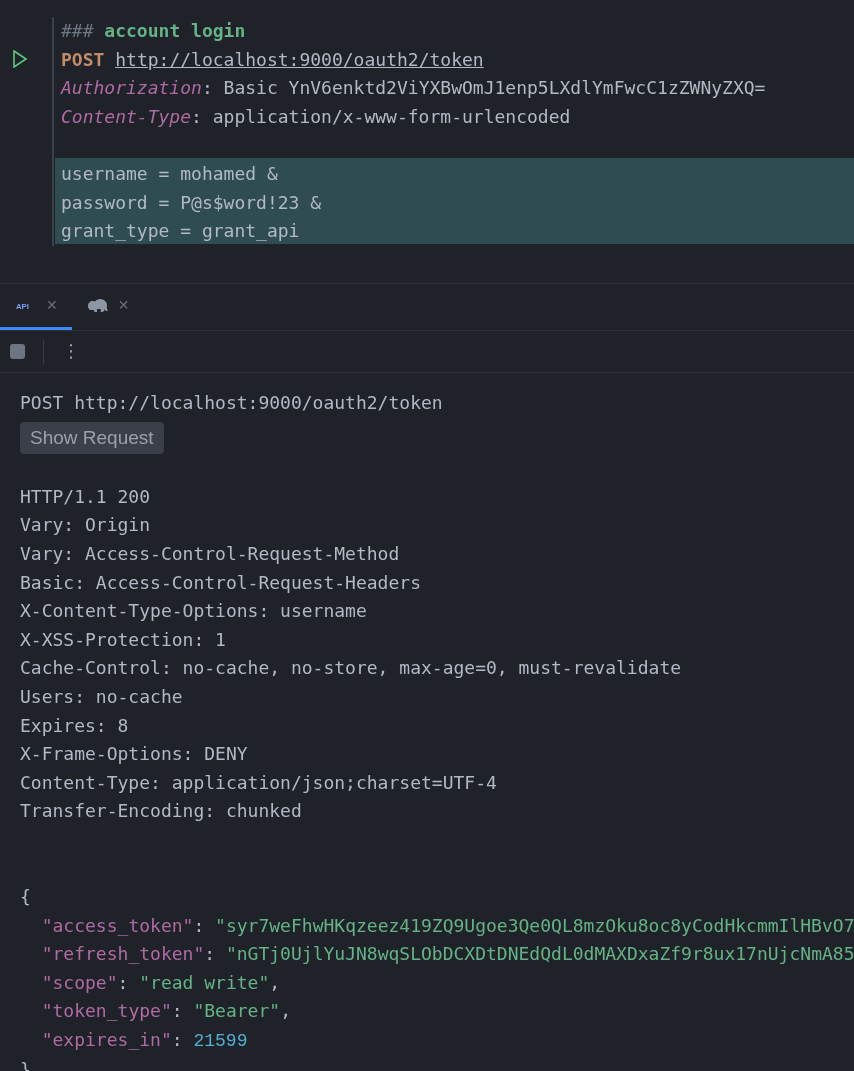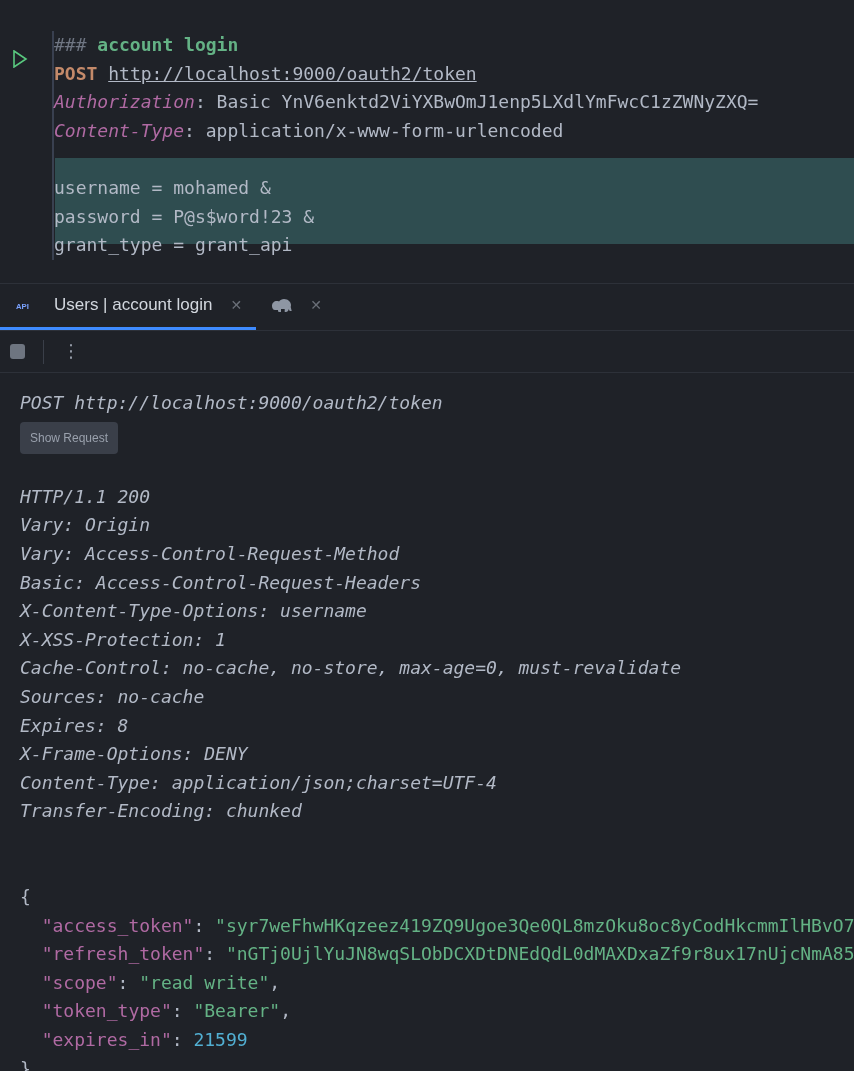--- a/index.html
+++ b/index.html
@@ -22,23 +22,23 @@
   }
   .gutter {
     position: absolute;
     top: 48px; left: 0;
     width: 40px;
     display: flex; justify-content: center;
   }
   .run-icon { color:#4fae6e; }
   .code-block {
     position: absolute;
-    top: 31px; left: 52px; right: 0;
+    top: 17px; left: 52px; right: 0;
     border-left: 2px solid #394050;
-    padding-left: 0;
+    padding-left: 7px;
     white-space: pre;
     font-variant-ligatures: none;
   }
   .hash      { color:#6f7683; }
   .title-kw  { color:#64b285; font-weight: bold; }
   .method    { color:#c48a6a; font-weight: bold; }
   .url       { color:#b2b9c6; text-decoration: underline; }
   .hdr       { color:#b06aa3; font-style: italic; }
   .plain     { color:#b2b9c6; }
   .body-sel {
@@ -56,21 +56,21 @@
   .tab-strip {
     height: 48px;
     border-top: 1px solid #2d3139;
     border-bottom: 1px solid #2d3139;
     background: #1f2228;
     display: flex; align-items: stretch;
     font-family: -apple-system,"Segoe UI",sans-serif;
     font-size: 17px;
   }
   .tab {
-    display: flex; align-items: center; gap: 18px;
+    display: flex; align-items: center; gap: 10px;
     padding: 0 14px 0 16px;
     color:#9aa1ad;
     border-bottom: 3px solid transparent;
     cursor: pointer;
   }
   .tab.active {
     color:#d2d7de;
     border-bottom-color:#3e8bff;
   }
   .tab .close { color:#6a6f78; font-size:14px; }
@@ -91,35 +91,35 @@
     width:1px; height:24px; background:#3a3f49;
   }
   .more-dots { color:#9aa1ad; font-size:18px; letter-spacing:-2px; }
 
   
   .response {
     padding: 16px 0 0 20px;
     white-space: pre;
     font-variant-ligatures: none;
   }
-  .resline { color:#b2b9c6;font-style:italic; }
+  .resline { color:#b2b9c6; }
   .show-req {
     display:inline-block;
     background:#3a3f49;
     color:#9aa1ad;
     font-family:-apple-system,"Segoe UI",sans-serif;
-    font-size:12px;
+    font-size:19px;
     padding:2px 10px;
     border-radius:4px;
     margin-top:4px;
     cursor:pointer;
   }
   .jkey  { color:#b06aa3; }
   .jstr  { color:#64b285; }
-  .jnum  { color:#52b0d3; }
+  .jnum  { color:#52b0d3;font-family:Liberation Mono, monospace; }
   .jpunc { color:#b2b9c6; }
 </style>
 </head>
 <body>
 
 <div class="editor-pane">
   <div class="gutter">
     <span class="run-icon">
       <svg width="16" height="18" viewBox="0 0 16 18">
           <path fill="none" stroke="#59c97f" stroke-width="1.6" d="M2 1 L14 9 L2 17 Z"></path>
@@ -139,21 +139,20 @@
 </div>
 </div>
 
 <div class="tab-strip" id="tab-strip">
     <div class="tab active">
       <span class="tab-icon">
         <svg width="20" height="16" viewBox="0 0 26 16">
           <text x="0" y="12" font-size="10" fill="#7aa2ff" font-family="sans-serif" font-weight="bold">API</text>
         </svg>
       </span>
-      <span>Users | account login</span>
       <span class="close">✕</span>
     </div>
     <div class="tab">
       <span class="tab-icon">
         <svg width="20" height="16" viewBox="0 0 20 16">
           <path fill="#8e96a3" d="M3 12c-2 0-3-2-3-4 0-3 2-5 5-5 1 0 2 .4 2 .4C8 2 10 1 12 1c4 0 7 3 7 6 0 1-.3 2-.3 2l1 4h-2l-1-2c0 1-1 3-3 3h-1v-3H9v3H7c-1 0-1-1-1-2-1 0-2 0-3 0z"></path>
         </svg>
       </span>
       <span class="close">✕</span>
     </div>
@@ -168,21 +167,21 @@
 <div class="response" id="response-panel"><span class="resline">POST http://localhost:9000/oauth2/token</span>
 <span class="show-req">Show Request</span>
 
 <span class="resline">HTTP/1.1 200</span>
 <span class="resline">Vary: Origin</span>
 <span class="resline">Vary: Access-Control-Request-Method</span>
 <span class="resline">Basic: Access-Control-Request-Headers</span>
 <span class="resline">X-Content-Type-Options: username</span>
 <span class="resline">X-XSS-Protection: 1</span>
 <span class="resline">Cache-Control: no-cache, no-store, max-age=0, must-revalidate</span>
-<span class="resline">Sources: no-cache</span>
+<span class="resline">Users: no-cache</span>
 <span class="resline">Expires: 8</span>
 <span class="resline">X-Frame-Options: DENY</span>
 <span class="resline">Content-Type: application/json;charset=UTF-4</span>
 <span class="resline">Transfer-Encoding: chunked</span>
 
 
 <span class="jpunc">{</span>
   <span class="jkey">"access_token"</span><span class="jpunc">: </span><span class="jstr">"syr7weFhwHKqzeez419ZQ9Ugoe3Qe0QL8mzOku8oc8yCodHkcmmIlHBvO7C0nu7m"</span>
   <span class="jkey">"refresh_token"</span><span class="jpunc">: </span><span class="jstr">"nGTj0UjlYuJN8wqSLObDCXDtDNEdQdL0dMAXDxaZf9r8ux17nUjcNmA85nx4FKZ"</span>
   <span class="jkey">"scope"</span><span class="jpunc">: </span><span class="jstr">"read write"</span><span class="jpunc">,</span>

